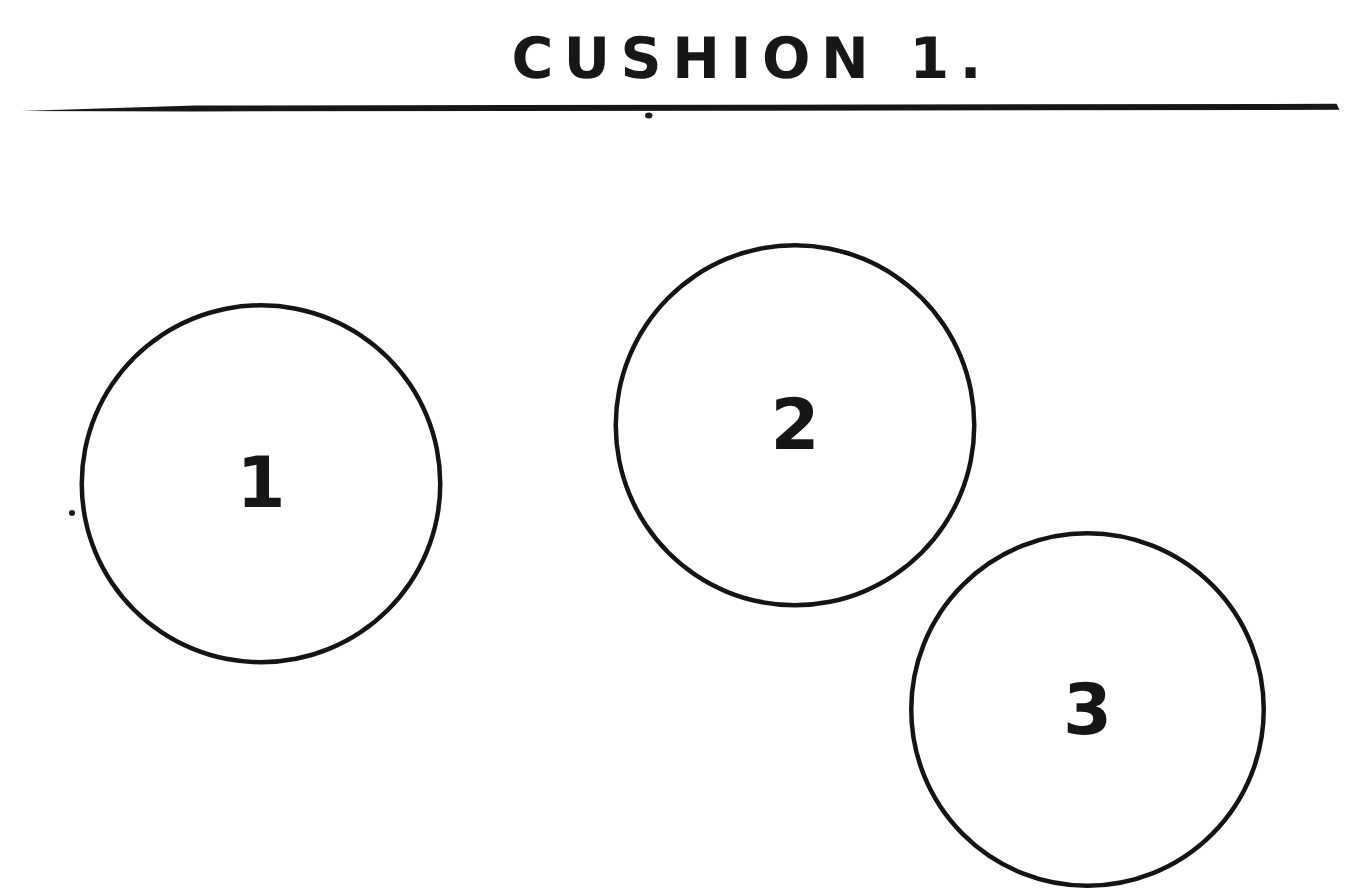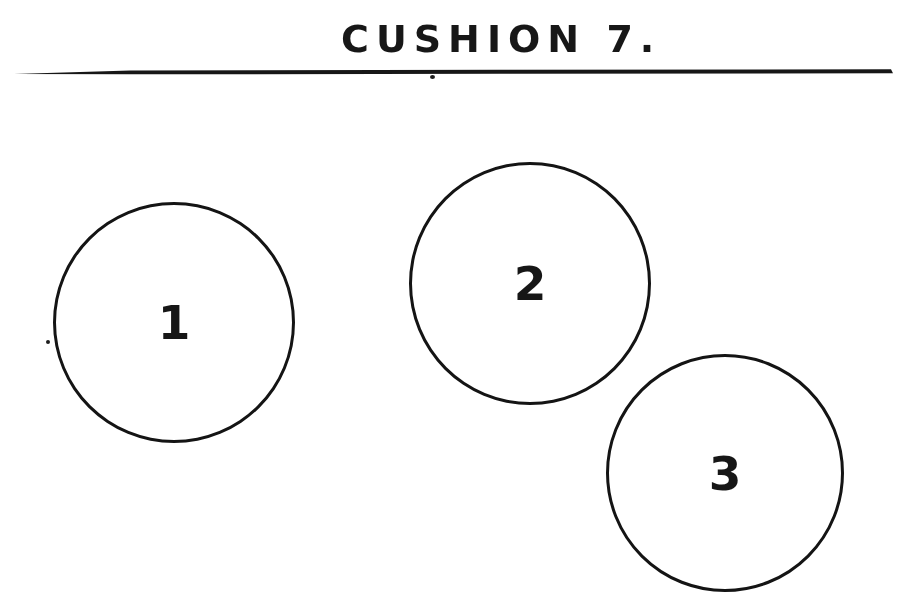--- a/index.html
+++ b/index.html
@@ -61,21 +61,21 @@
     color: #161616;
     line-height: 1;
     user-select: none;
   }
 </style>
 </head>
 <body>
 
 <div class="page">
 
-  <h1 class="diagram-title">CUSHION 7.</h1>
+  <h1 class="diagram-title">CUSHION 1.</h1>
 
   <svg class="title-rule" viewBox="0 0 904 90" xmlns="http://www.w3.org/2000/svg" aria-hidden="true">
     <polygon points="14,74 130,70.4 500,69.8 891,69.2 893,73.2 500,73.8 130,74.3" fill="#171717"></polygon>
   </svg>
 
   <span class="ink-speck speck-a"></span>
   <span class="ink-speck speck-b"></span>
 
   <div class="ball ball-1">
     <span class="ball-label">1</span>

